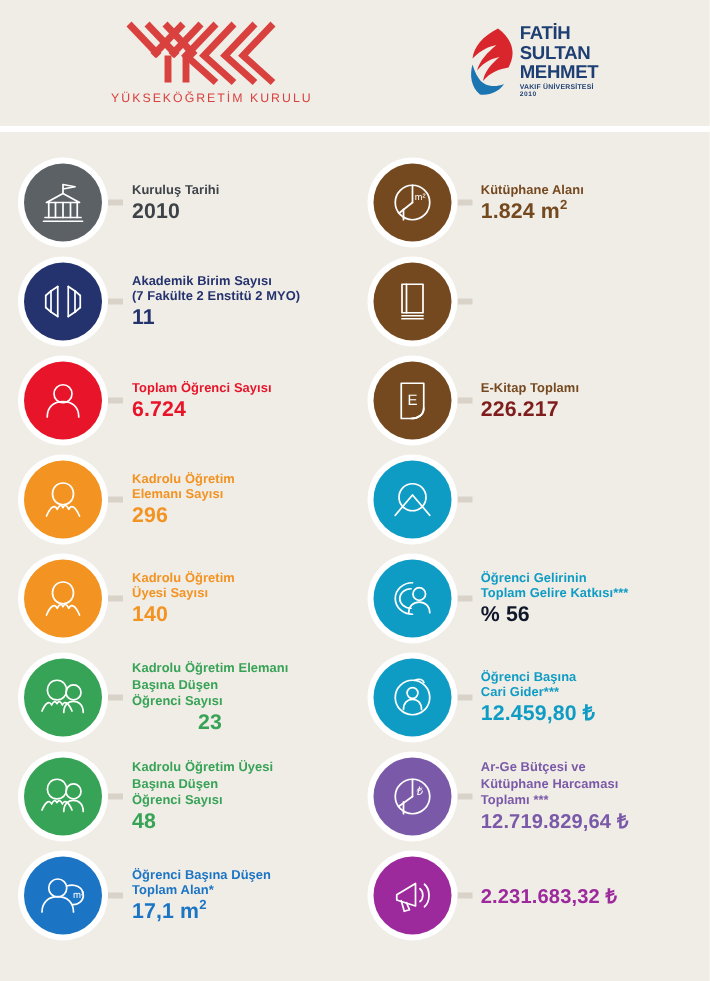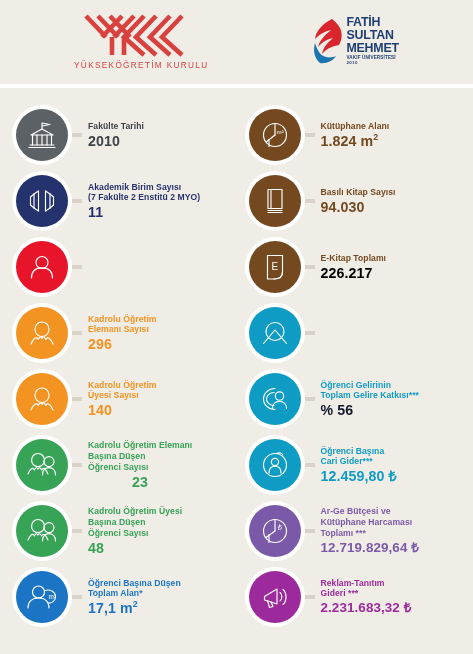--- a/index.html
+++ b/index.html
@@ -142,21 +142,21 @@
           <div class="badge" style="background: rgb(92, 97, 102);">
             <svg viewBox="0 0 34 34" width="34" height="34" fill="none" stroke="#ffffff" stroke-width="1.15" stroke-linecap="round" stroke-linejoin="round" style="color: rgb(255, 255, 255);">
               <path d="M17 11 L17 5 L25 6.5 L17 8"></path>
               <path d="M6 17 L17 11 L28 17 Z"></path>
               <path d="M7.5 17 L7.5 27 M12 17 L12 27 M17 17 L17 27 M22 17 L22 27 M26.5 17 L26.5 27"></path>
               <path d="M5 27 L29 27 M4 29.5 L30 29.5"></path>
             </svg>
           </div>
           <div class="stub"></div>
           <div class="txt">
-            <div class="label" style="color: rgb(61, 67, 72);">Fakülte Tarihi</div>
+            <div class="label" style="color: rgb(61, 67, 72);">Kuruluş Tarihi</div>
             <div class="value" style="color: rgb(61, 67, 72);">2010</div>
           </div>
         </div>
         <div class="row">
           <div class="badge" style="background: rgb(36, 51, 110);">
             <svg viewBox="0 0 34 34" width="34" height="34" fill="none" stroke="#ffffff" stroke-width="1.15" stroke-linecap="round" stroke-linejoin="round" style="color: rgb(255, 255, 255);">
               <path d="M13.5 7 L13.5 27 M20.5 7 L20.5 27"></path>
               <path d="M9 10 L9 24 M25 10 L25 24"></path>
               <path d="M5.5 13 L5.5 21 M28.5 13 L28.5 21"></path>
               <path d="M13.5 7 L9 10 M13.5 27 L9 24 M20.5 7 L25 10 M20.5 27 L25 24"></path>
@@ -170,20 +170,24 @@
           </div>
         </div>
         <div class="row">
           <div class="badge" style="background: rgb(232, 21, 42);">
             <svg viewBox="0 0 34 34" width="34" height="34" fill="none" stroke="#ffffff" stroke-width="1.15" stroke-linecap="round" stroke-linejoin="round" style="color: rgb(255, 255, 255);">
               <circle cx="17" cy="12.5" r="6"></circle>
               <path d="M6.5 28 C6.5 21 11 17.8 17 17.8 C23 17.8 27.5 21 27.5 28"></path>
             </svg>
           </div>
           <div class="stub"></div>
+          <div class="txt">
+            <div class="label" style="color: rgb(232, 21, 42);">Toplam Öğrenci Sayısı</div>
+            <div class="value" style="color: rgb(232, 21, 42);">6.724</div>
+          </div>
         </div>
         <div class="row">
           <div class="badge" style="background: rgb(243, 147, 34);">
             <svg viewBox="0 0 34 34" width="34" height="34" fill="none" stroke="#ffffff" stroke-width="1.15" stroke-linecap="round" stroke-linejoin="round" style="color: rgb(255, 255, 255);">
               <path d="M17 6 C12.6 6 10 9.4 10 13.4 C10 17.4 13 20.5 17 20.5 C21 20.5 24 17.4 24 13.4 C24 9.4 21.4 6 17 6 Z"></path>
               <path d="M6 28 C8.5 22 11.5 20 13.2 23.5 C14.6 20.5 16 20.2 17 22.5 C18 20.2 19.4 20.5 20.8 23.5 C22.5 20 25.5 22 28 28"></path>
             </svg>
           </div>
           <div class="stub"></div>
           <div class="txt">
@@ -270,37 +274,33 @@
         <div class="row">
           <div class="badge" style="background: rgb(117, 73, 31);">
             <svg viewBox="0 0 34 34" width="34" height="34" fill="none" stroke="#ffffff" stroke-width="1.15" stroke-linecap="round" stroke-linejoin="round" style="color: rgb(255, 255, 255);">
               <path d="M10 5.5 L24 5.5 L24 24.5 L10 24.5 Z"></path>
               <path d="M13 5.5 L13 24.5"></path>
               <path d="M10 26.5 L24 26.5"></path>
               <path d="M10 28.5 L24 28.5"></path>
             </svg>
           </div>
           <div class="stub"></div>
-          <div class="txt">
-            <div class="label" style="color: rgb(117, 73, 31);">Basılı Kitap Sayısı</div>
-            <div class="value" style="color: rgb(117, 73, 31);">94.030</div>
-          </div>
         </div>
         <div class="row">
           <div class="badge" style="background: rgb(117, 73, 31);">
             <svg viewBox="0 0 34 34" width="34" height="34" fill="none" stroke="#ffffff" stroke-width="1.15" stroke-linecap="round" stroke-linejoin="round" style="color: rgb(255, 255, 255);">
               <path d="M9.5 5.5 L24.5 5.5 L24.5 22 C24.5 26.5 21 29 16 29 L9.5 29 Z"></path>
               <path d="M24.5 22 C24.5 26.5 21 29 16 29"></path>
               <text x="13.6" y="20" font-size="10" fill="currentColor" stroke="none" font-family="Liberation Sans, sans-serif">E</text>
             </svg>
           </div>
           <div class="stub"></div>
           <div class="txt">
             <div class="label" style="color: rgb(117, 73, 31);">E-Kitap Toplamı</div>
-            <div class="value" style="color: #000000;">226.217</div>
+            <div class="value" style="color: #7f1d1d;">226.217</div>
           </div>
         </div>
         <div class="row">
           <div class="badge" style="background: rgb(15, 156, 196);">
             <svg viewBox="0 0 34 34" width="34" height="34" fill="none" stroke="#ffffff" stroke-width="1.15" stroke-linecap="round" stroke-linejoin="round" style="color: rgb(255, 255, 255);">
               <circle cx="17" cy="15.5" r="9"></circle>
               <path d="M5.5 27.5 L17 14 L28.5 27.5"></path>
             </svg>
           </div>
           <div class="stub"></div>
@@ -355,20 +355,19 @@
           <div class="badge" style="background: rgb(156, 42, 156);">
             <svg viewBox="0 0 34 34" width="34" height="34" fill="none" stroke="#ffffff" stroke-width="1.15" stroke-linecap="round" stroke-linejoin="round" style="color: rgb(255, 255, 255);">
               <path d="M6.5 16.5 L19 9 L19 24 L6.5 20 Z"></path>
               <path d="M9.5 20.5 L11.5 27.5 L15 26.5 L13 21.8"></path>
               <path d="M22 12.5 C24.5 14.5 24.5 19 22 21"></path>
               <path d="M25 9.5 C29 13 29 21 25 24.5"></path>
             </svg>
           </div>
           <div class="stub"></div>
           <div class="txt">
-            <div class="label" style="color: rgb(156, 42, 156);">Reklam-Tanıtım<br>Gideri ***</div>
             <div class="value small" style="color: rgb(156, 42, 156);">2.231.683,32 ₺</div>
           </div>
         </div>
       </div>
   </div>
 
 </div>
 
 </body></html>

